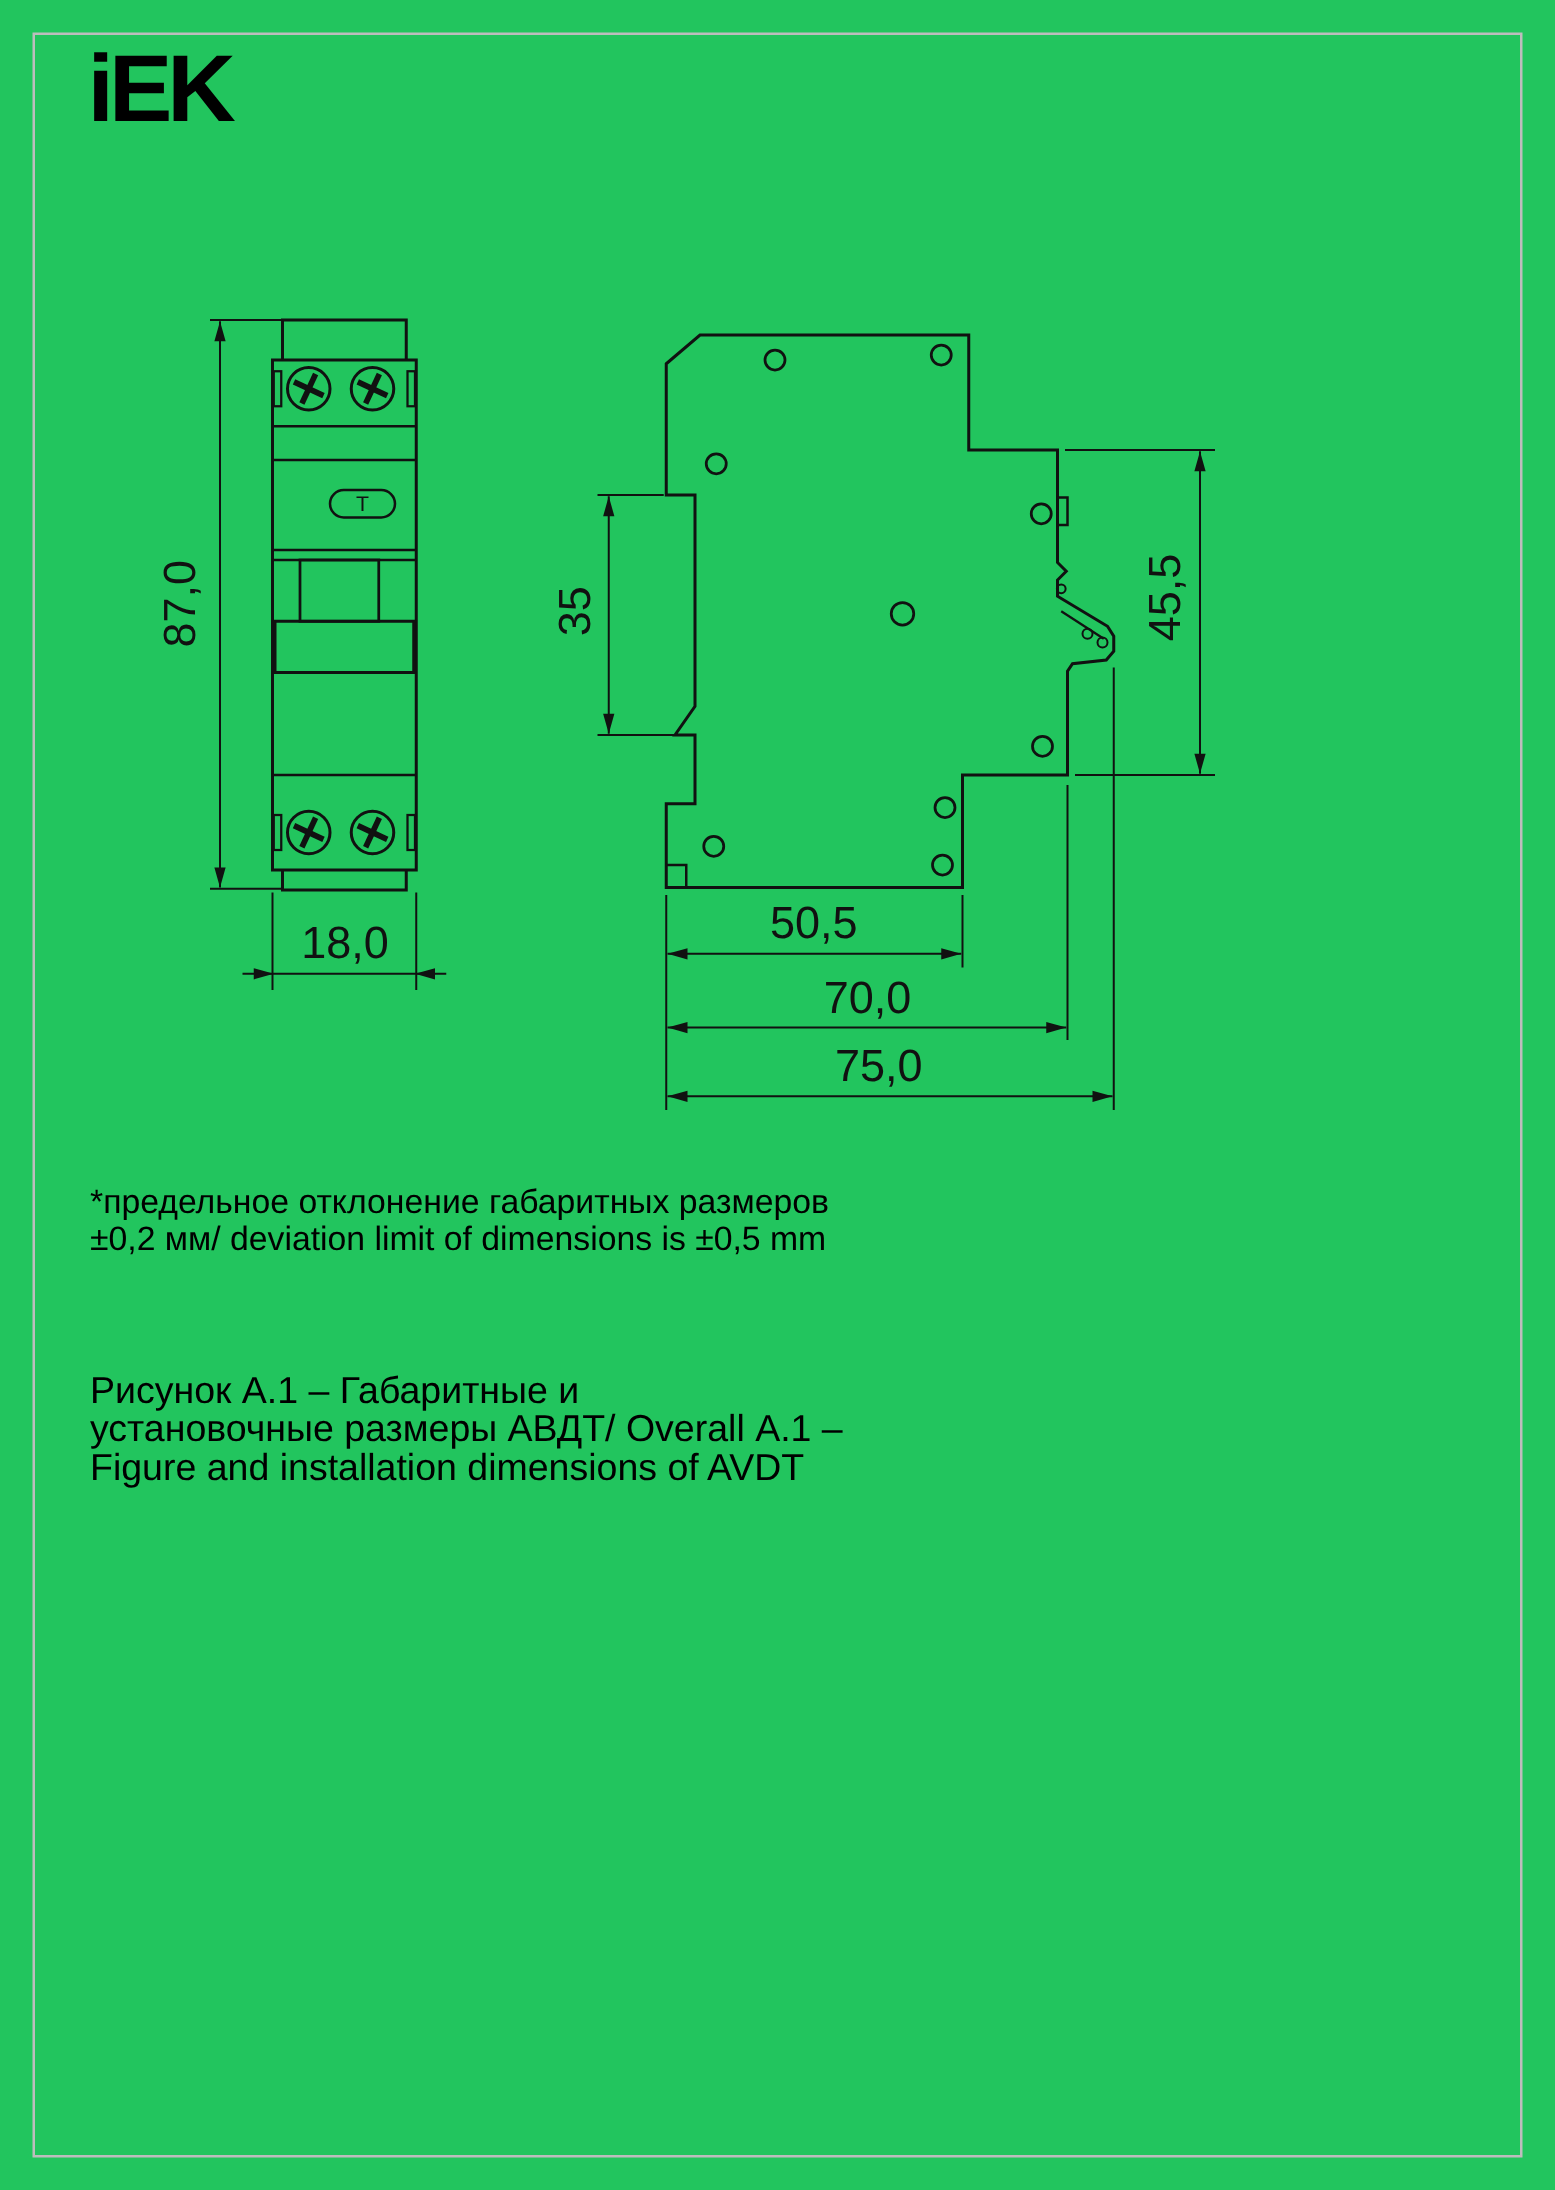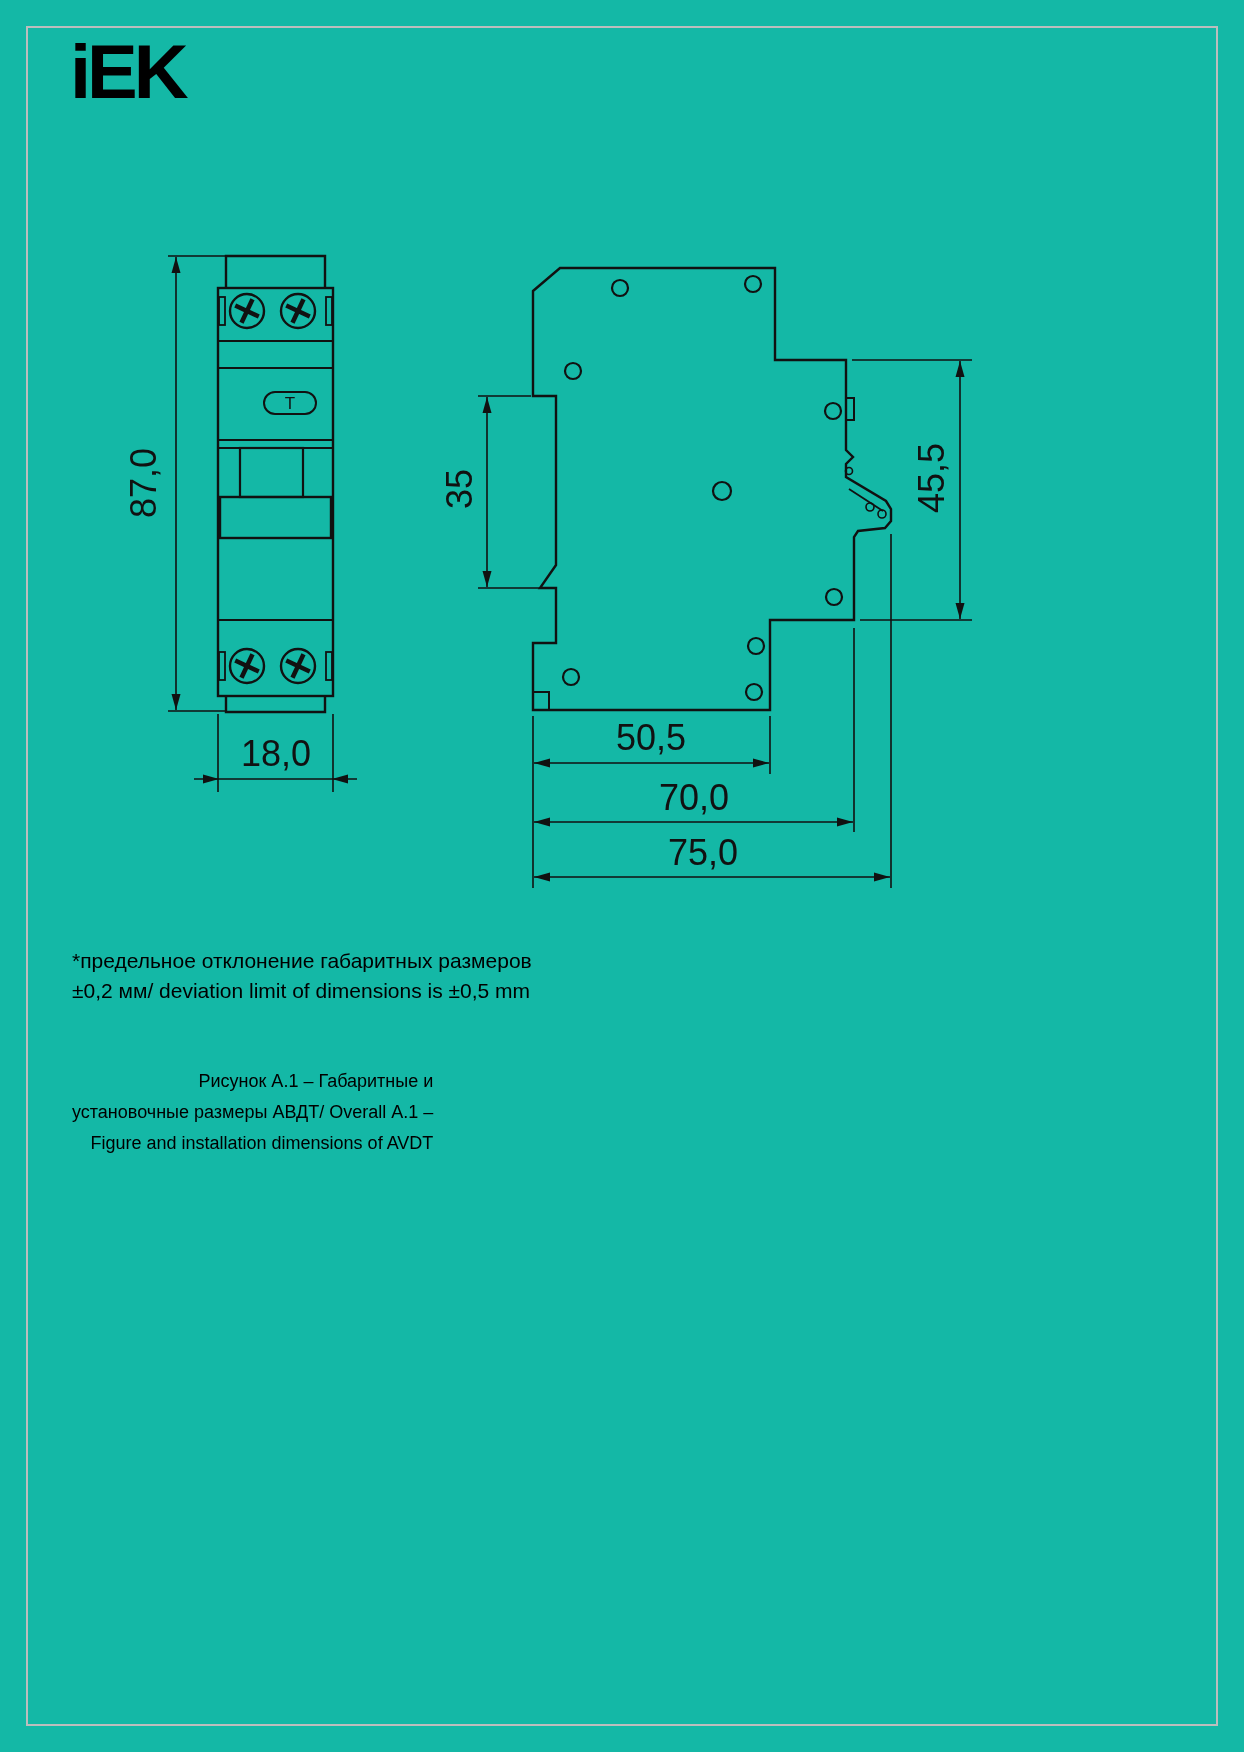--- a/index.html
+++ b/index.html
@@ -1,19 +1,19 @@
 <!DOCTYPE html>
 <html><head>
 <meta charset="utf-8">
 <style>
   html,body { margin:0; padding:0; background:#ffffff; }
   .page {
     position:relative;
     width:1244px; height:1752px;
-    background:#14b8a6;
+    background:#22c55e;
     font-family:"Liberation Sans", sans-serif;
     color:#111111;
     overflow:hidden;
   }
   .frame {
     position:absolute;
     left:26px; top:26px; right:26px; bottom:26px;
     border:2px solid #bdbdbd;
     pointer-events:none;
   }
@@ -26,31 +26,30 @@
     line-height:1;
     color:#000000;
   }
   .drawing-svg {
     position:absolute; left:0; top:0;
     width:1244px; height:1752px;
   }
   .footnote {
     position:absolute;
     left:72px; top:946px;
-    font-size:21px;
+    font-size:27px;
     line-height:30px;
     color:#000000;
   }
   .caption {
     position:absolute;
-    left:72px; top:1066px;
-    font-size:18px;
+    left:72px; top:1097px;
+    font-size:30px;
     line-height:31px;
     color:#000000;
-    text-align:right;
   }
   svg text {
     font-family:"Liberation Sans", sans-serif;
     fill:#111111;
   }
   .dim-label { font-size:36px; }
   .btn-label { font-size:17px; }
 </style>
 </head>
 <body>

